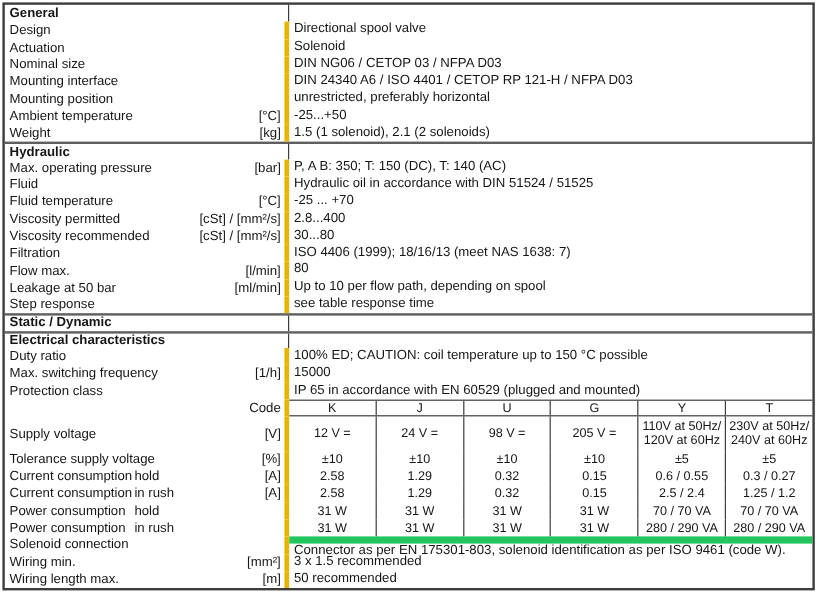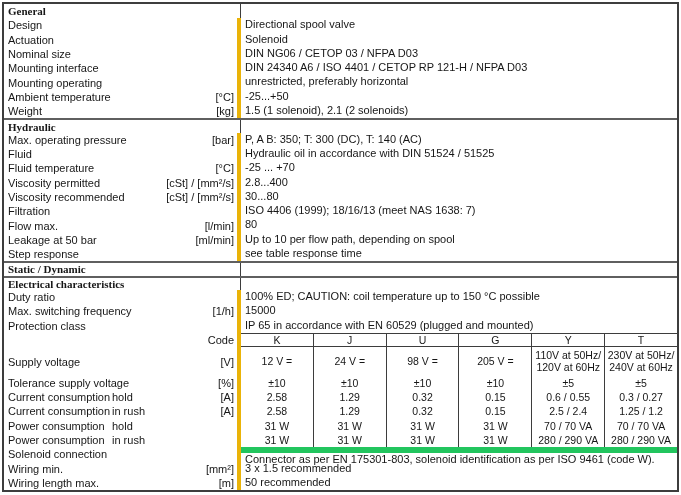--- a/index.html
+++ b/index.html
@@ -12,21 +12,21 @@
     overflow: hidden;
   }
   .spec-table {
     margin: 2px 0 0 2px;
     width: 677px;
     border: 2px solid #3d3d3d;
     background: #ffffff;
   }
   .row { display: flex; height: 14.3px; }
   .row.tall { height: 28.6px; }
-  .row.section { border-top: 2px solid #5f5f5f; font-family: Liberation Serif, serif; }
+  .row.section { border-top: 2px solid #5f5f5f; }
   .row.section:first-child { border-top: none; }
   .left {
     flex: 0 0 237px;
     border-right: 4px solid #eab308;
     display: flex;
     align-items: center;
     position: relative;
     padding: 0 3px 0 4px;
     white-space: nowrap;
   }
@@ -89,21 +89,21 @@
     <div class="row kv">
       <div class="left">
         <span class="label">Mounting interface</span>
       </div>
       <div class="right">
         <span class="value">DIN 24340 A6 / ISO 4401 / CETOP RP 121-H / NFPA D03</span>
       </div>
     </div>
     <div class="row kv">
       <div class="left">
-        <span class="label">Mounting operating</span>
+        <span class="label">Mounting position</span>
       </div>
       <div class="right">
         <span class="value">unrestricted, preferably horizontal</span>
       </div>
     </div>
     <div class="row kv">
       <div class="left">
         <span class="label">Ambient temperature</span>
         <span class="unit">[°C]</span>
       </div>
@@ -125,21 +125,21 @@
         <span class="label">Hydraulic</span>
       </div>
       <div class="right"></div>
     </div>
     <div class="row kv">
       <div class="left">
         <span class="label">Max. operating pressure</span>
         <span class="unit">[bar]</span>
       </div>
       <div class="right">
-        <span class="value">P, A B: 350; T: 300 (DC), T: 140 (AC)</span>
+        <span class="value">P, A B: 350; T: 150 (DC), T: 140 (AC)</span>
       </div>
     </div>
     <div class="row kv">
       <div class="left">
         <span class="label">Fluid</span>
       </div>
       <div class="right">
         <span class="value">Hydraulic oil in accordance with DIN 51524 / 51525</span>
       </div>
     </div>

